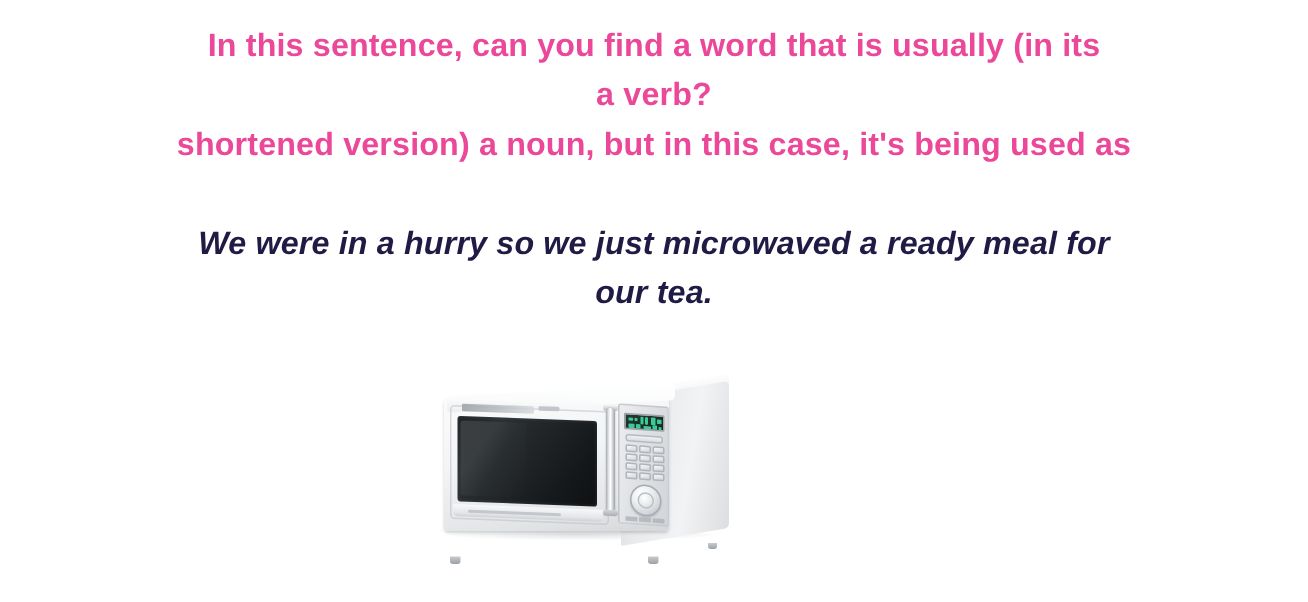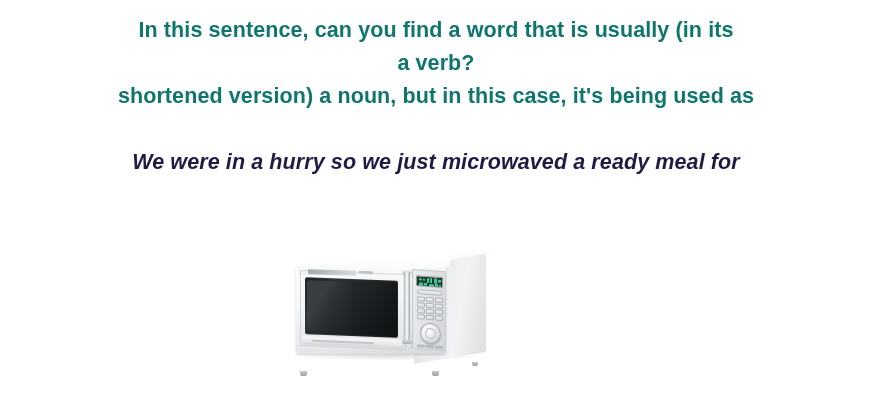--- a/index.html
+++ b/index.html
@@ -36,21 +36,21 @@
     width: 680px;
     margin: 0 auto;
     text-align: center;
   }
 
   .question-text {
     font-family: "Liberation Sans", sans-serif;
     font-size: 21.5px;
     line-height: 33px;
     font-weight: 700;
-    color: #0f766e;
+    color: #ec4899;
     letter-spacing: 0.1px;
     margin: 0;
     text-align: center;
   }
 
   .spacer-line {
     height: 33px;
   }
 
   .sentence-text {
@@ -376,20 +376,21 @@
 
     <div class="question-block">
 
       <div class="question-text">In this sentence, can you find a word that is usually (in its</div>
       <div class="question-text">a verb?</div>
       <div class="question-text">shortened version) a noun, but in this case, it's being used as</div>
 
       <div class="spacer-line"></div>
 
       <div class="sentence-text">We were in a hurry so we just microwaved a ready meal for</div>
+      <div class="sentence-text">our tea.</div>
 
     </div>
   </div>
 
   <div class="image-area">
     <div class="microwave">
 
       <div class="mw-shadow"></div>
 
       <div class="mw-side-top"></div>

